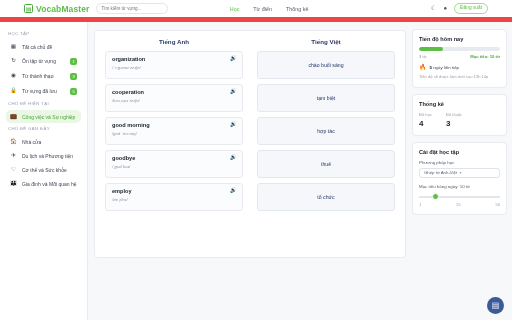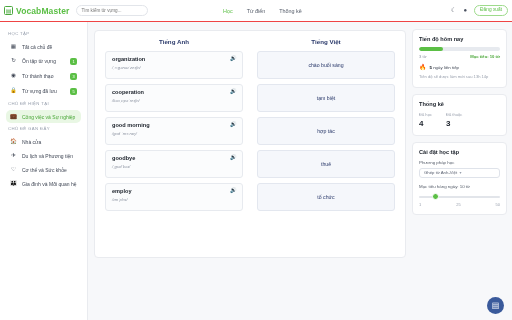--- a/index.html
+++ b/index.html
@@ -6,22 +6,22 @@
   html, body {
     width: 512px; height: 320px;
     font-family: "Liberation Sans", sans-serif;
     background: #f7f8fa;
     overflow: hidden;
   }
   .app { width: 512px; height: 320px; display: flex; flex-direction: column; position: relative; }
 
   
   .topbar {
-    height: 22px; background: #ffffff; border-bottom: 1px solid #ef4444;
-    display: flex; align-items: center; padding: 0 4px; flex: 0 0 22px;
+    height: 22px; background: #ffffff; border-bottom: 5px solid #ef4444;
+    display: flex; align-items: center; padding: 0 24px; flex: 0 0 22px;
   }
   .brand { display: flex; align-items: center; gap: 3px; }
   .brand-icon {
     width: 9px; height: 9px; border: 1px solid #4aa83d; border-radius: 1.5px;
     display: flex; align-items: center; justify-content: center;
     color: #4aa83d; font-size: 6px; line-height: 1;
   }
   .brand-name { font-size: 8.5px; font-weight: bold; color: #5bbf45; letter-spacing: .1px; }
   .search-box {
     margin-left: 7px; width: 72px; height: 11px; border: 1px solid #e2e5ea;

